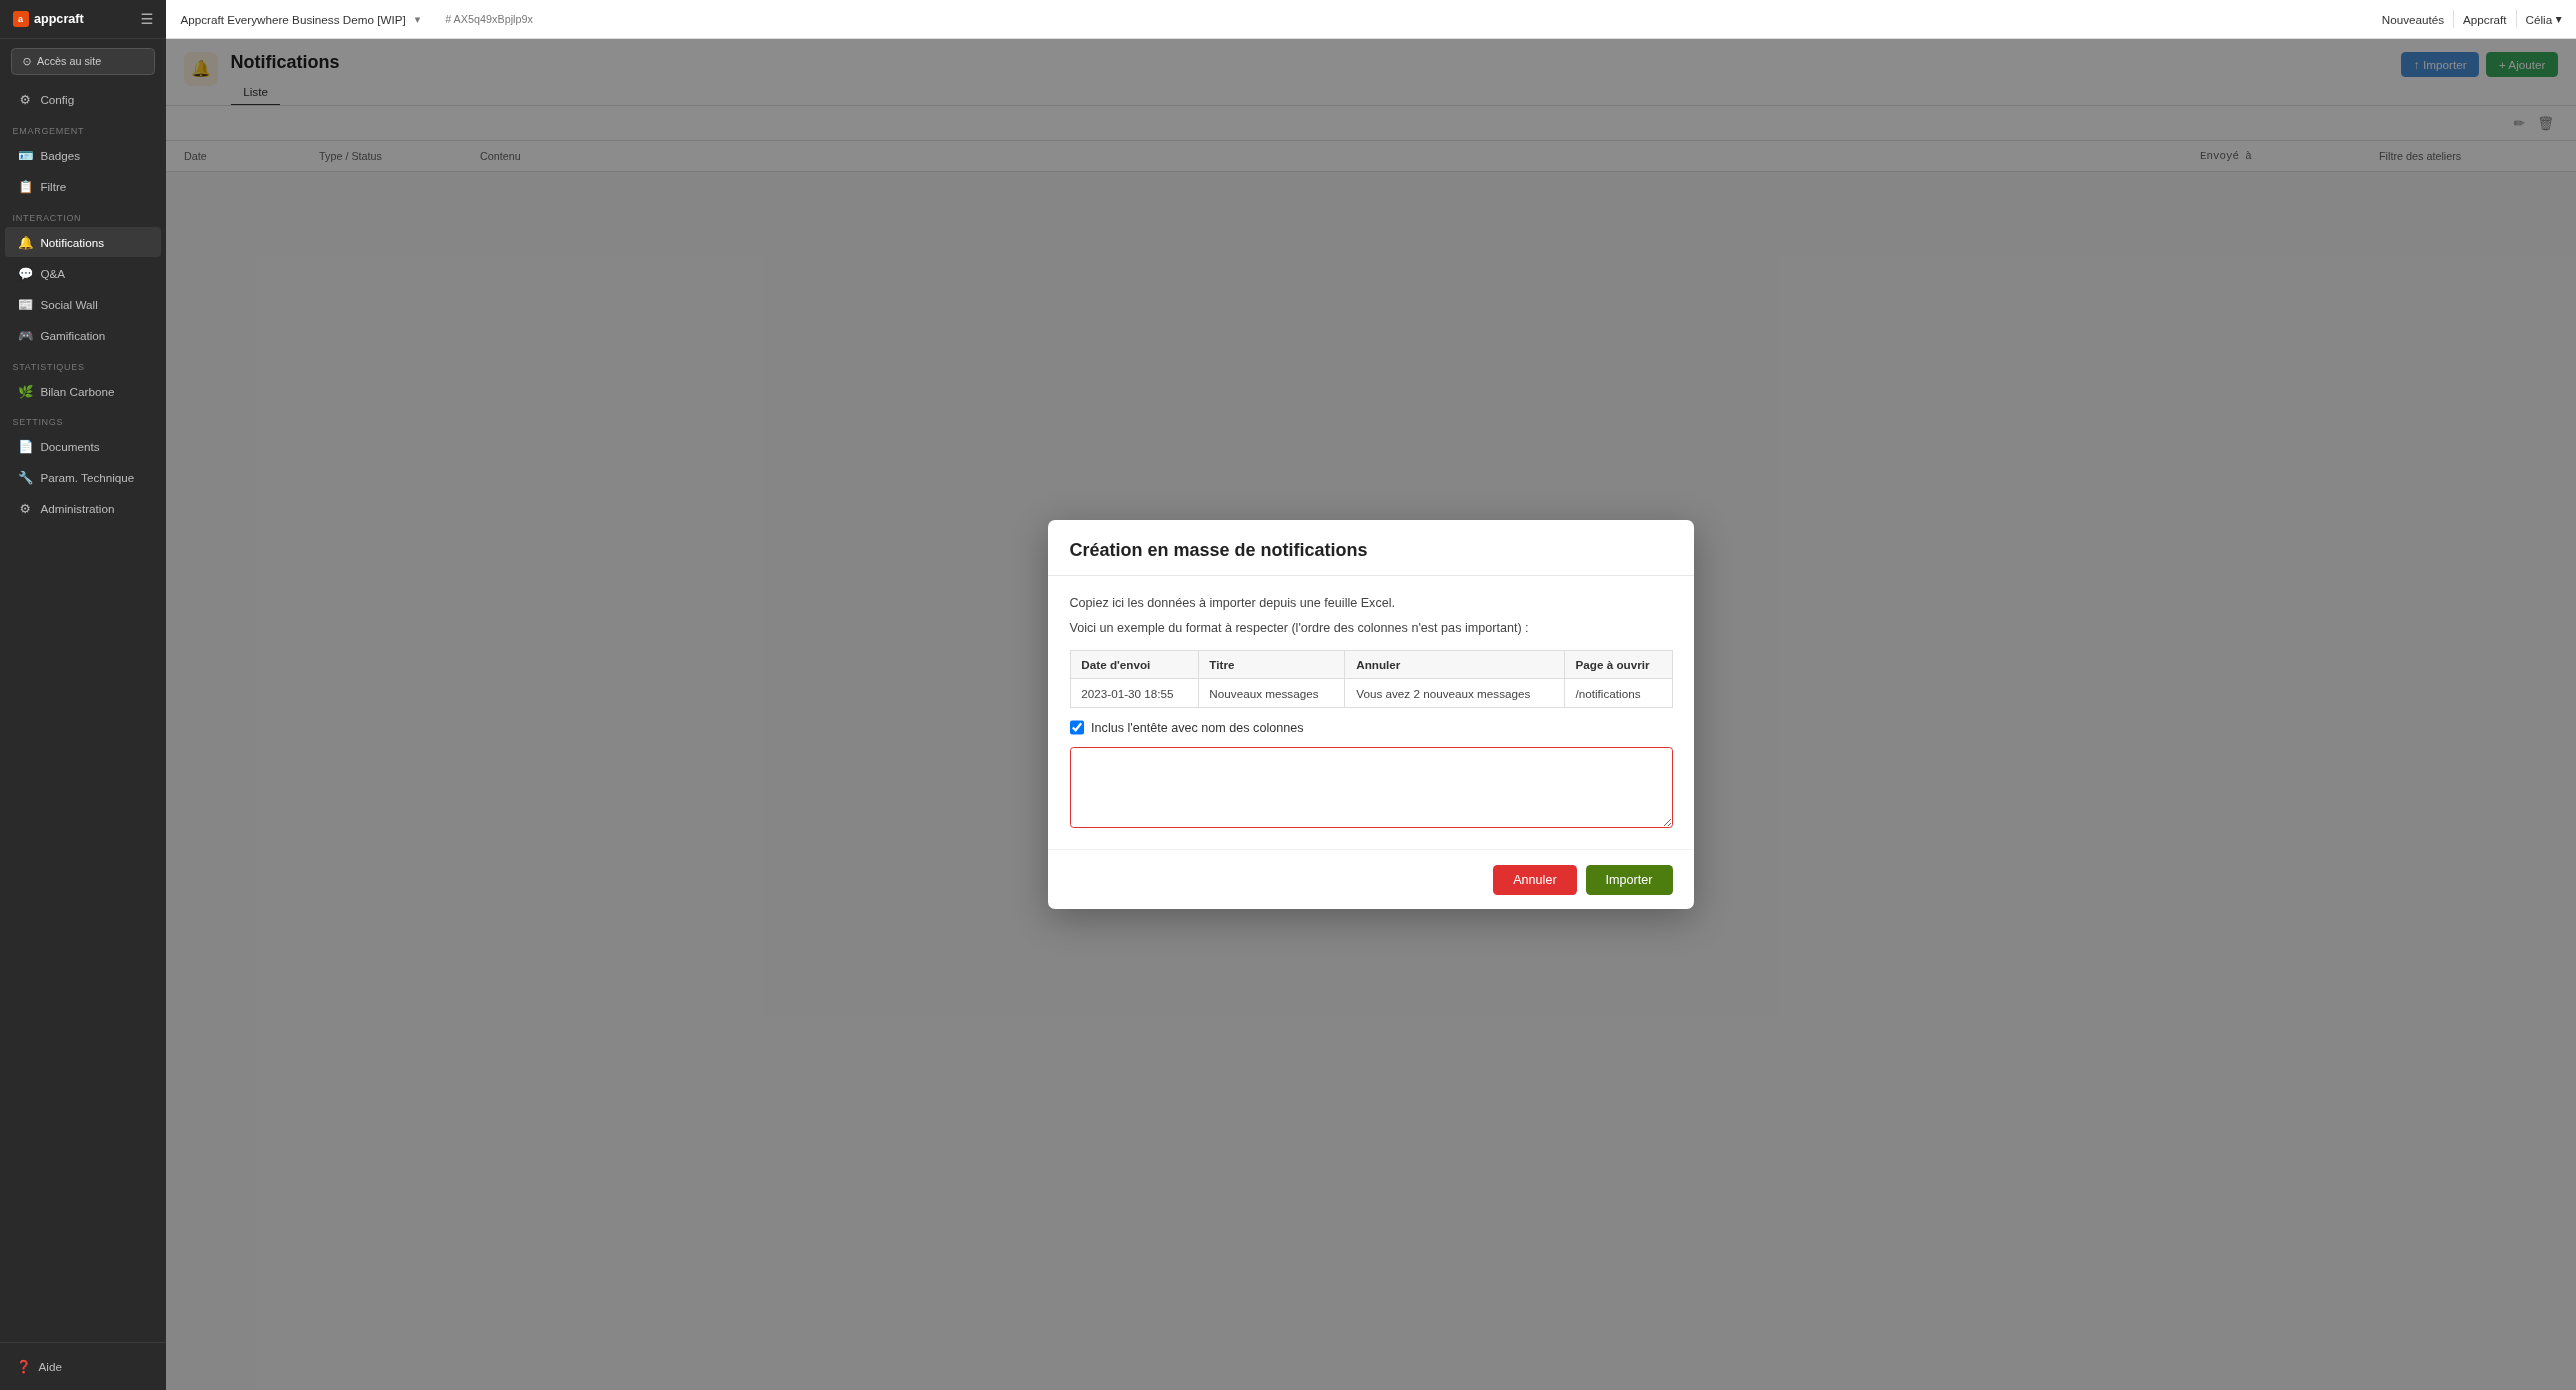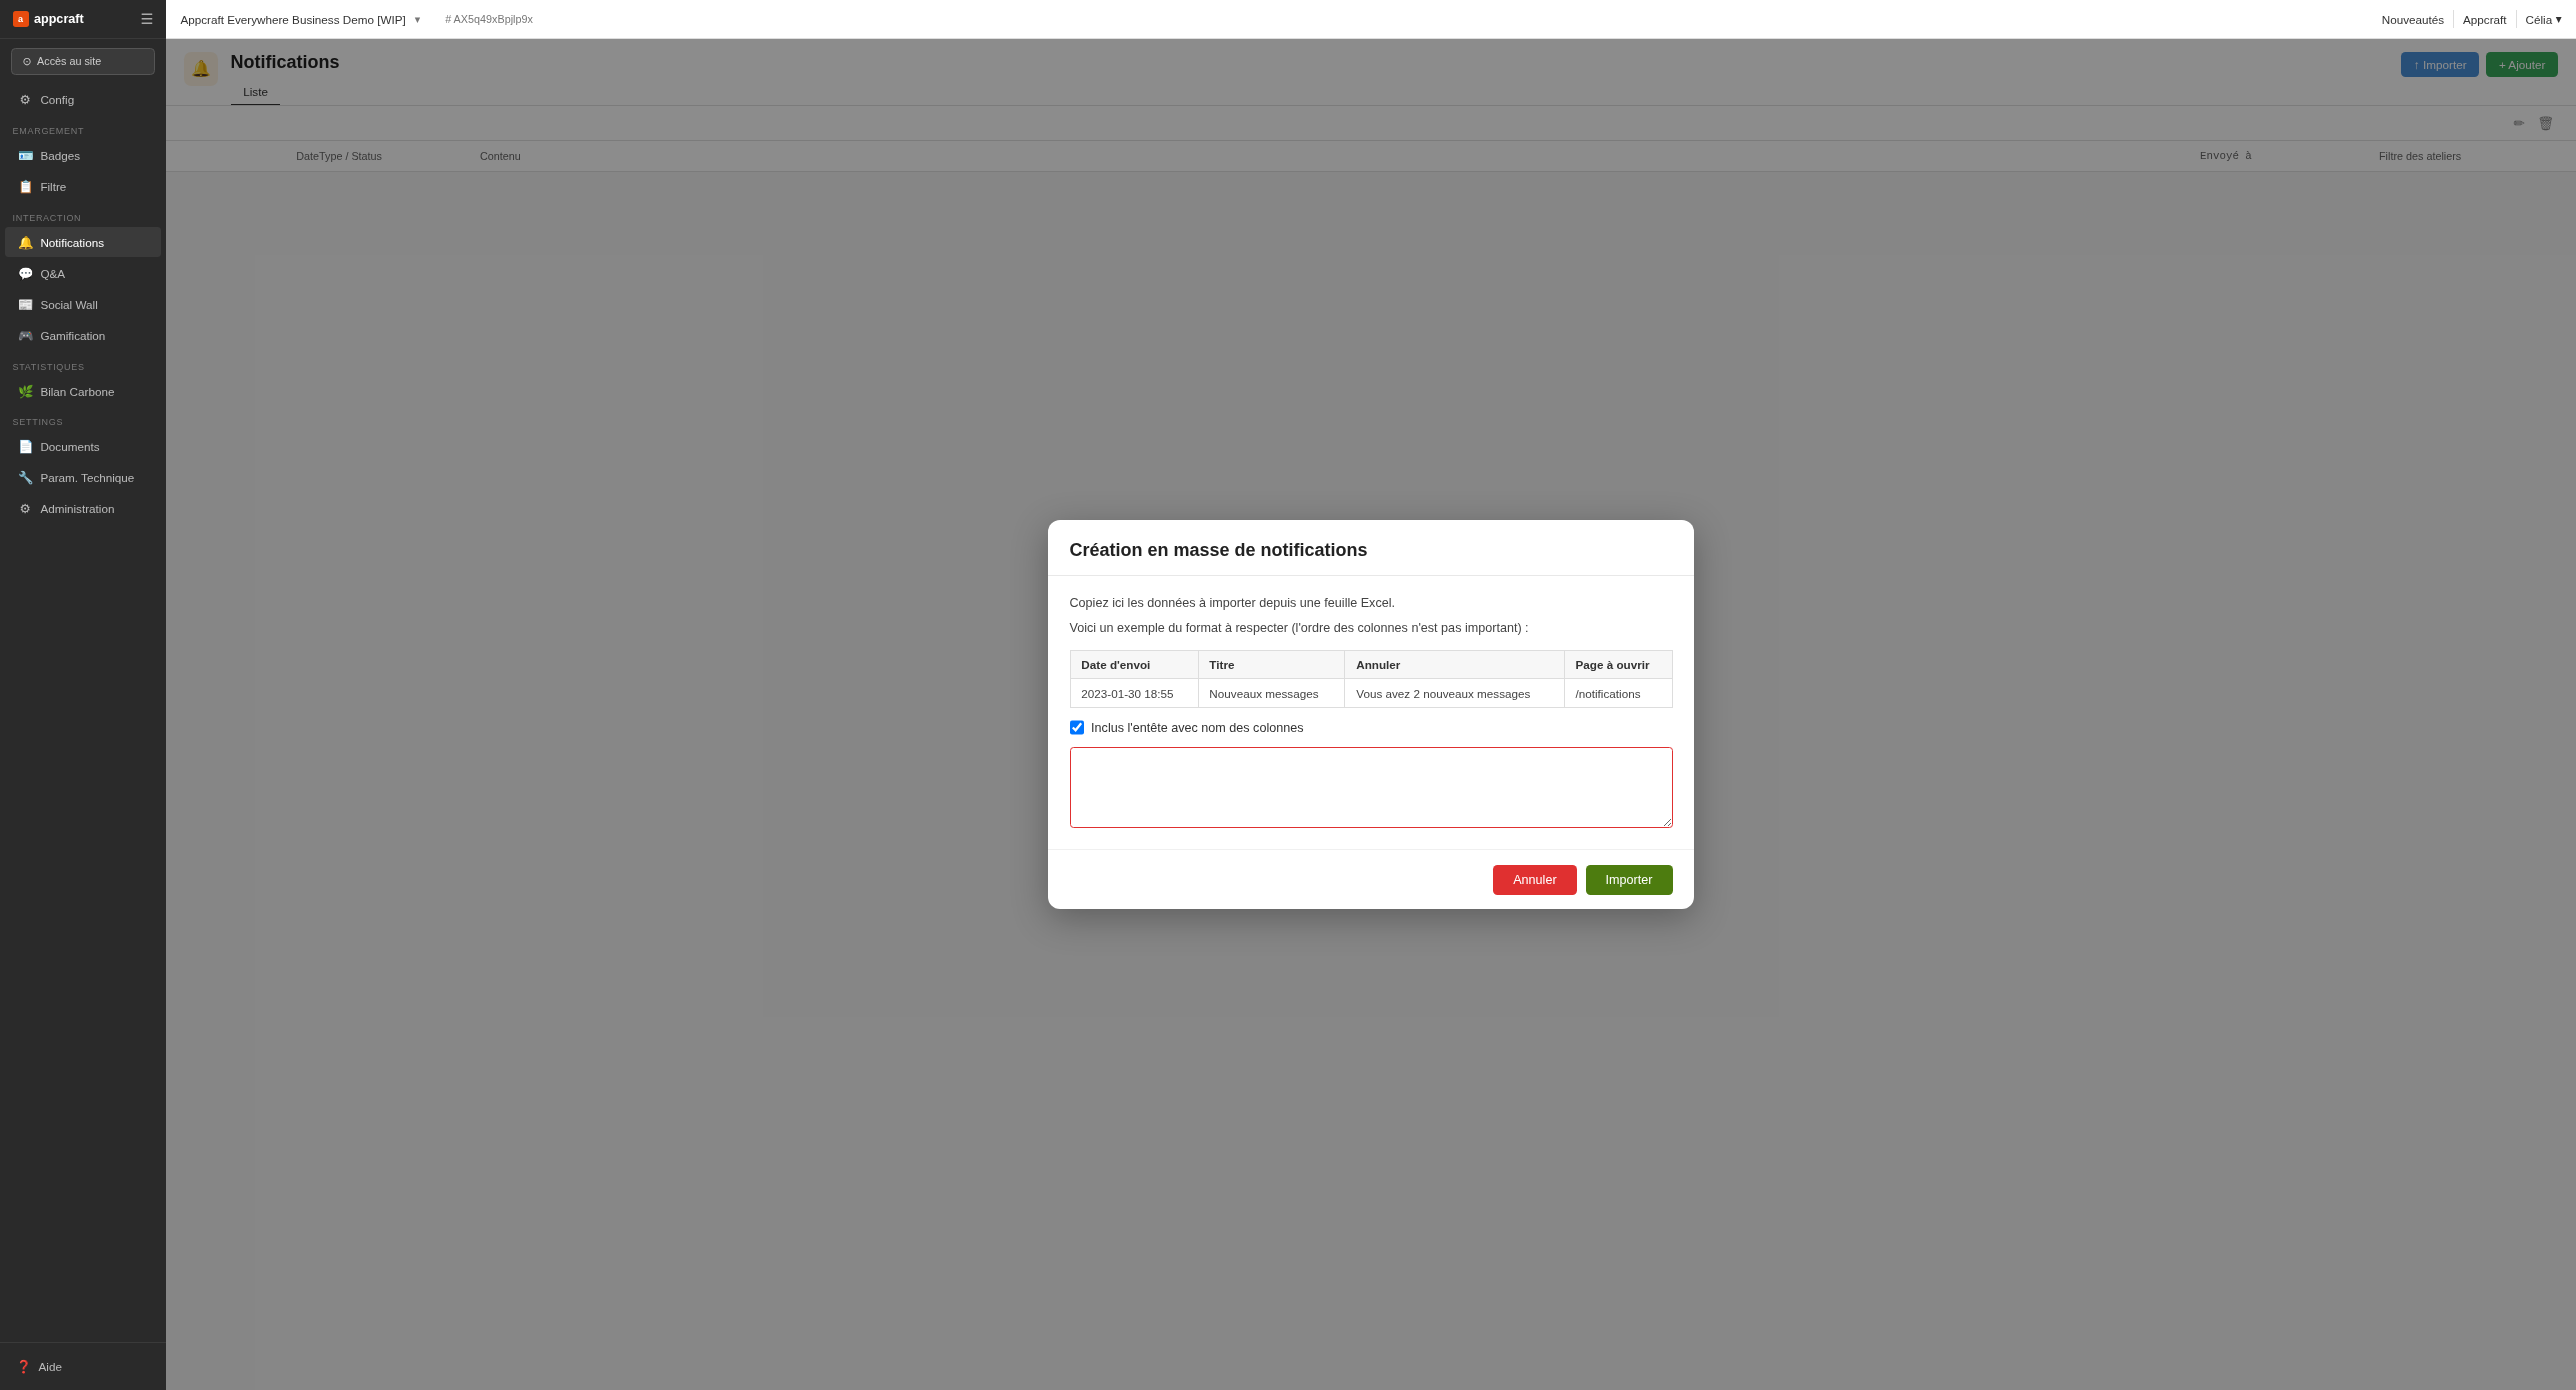--- a/index.html
+++ b/index.html
@@ -145,39 +145,39 @@
     
     .table-header {
       display: flex;
       padding: 9px 18px;
       background: #fff;
       border-bottom: 0.9px solid #e0e0e0;
       font-size: 10.8px;
       color: #666;
       font-weight: 500;
     }
-    .table-col-date { width: 135px; text-align: right; }
+    .table-col-date { width: 135px; }
     .table-col-type { width: 161px; }
     .table-col-content { flex: 1; }
     .table-col-sent { width: 179px; font-family: Liberation Mono, monospace; }
     .table-col-filter { width: 179px; }
 
     
     .overlay {
       position: absolute;
       top: 0; left: 0; right: 0; bottom: 0;
       background: rgba(0,0,0,0.45);
       display: flex; align-items: center; justify-content: center;
       z-index: 100;
     }
 
     
     .modal {
       background: #fff;
-      border-radius: 12px;
+      border-radius: 7px;
       width: 646px;
       max-width: 95%;
       box-shadow: 0 9px 36px rgba(0,0,0,0.3);
       overflow: hidden;
     }
     .modal-header {
       padding: 20px 21.5px 14.4px;
       border-bottom: 0.9px solid #e8e8e8;
     }
     .modal-title { font-size: 18px; font-weight: 600; color: #222; }

